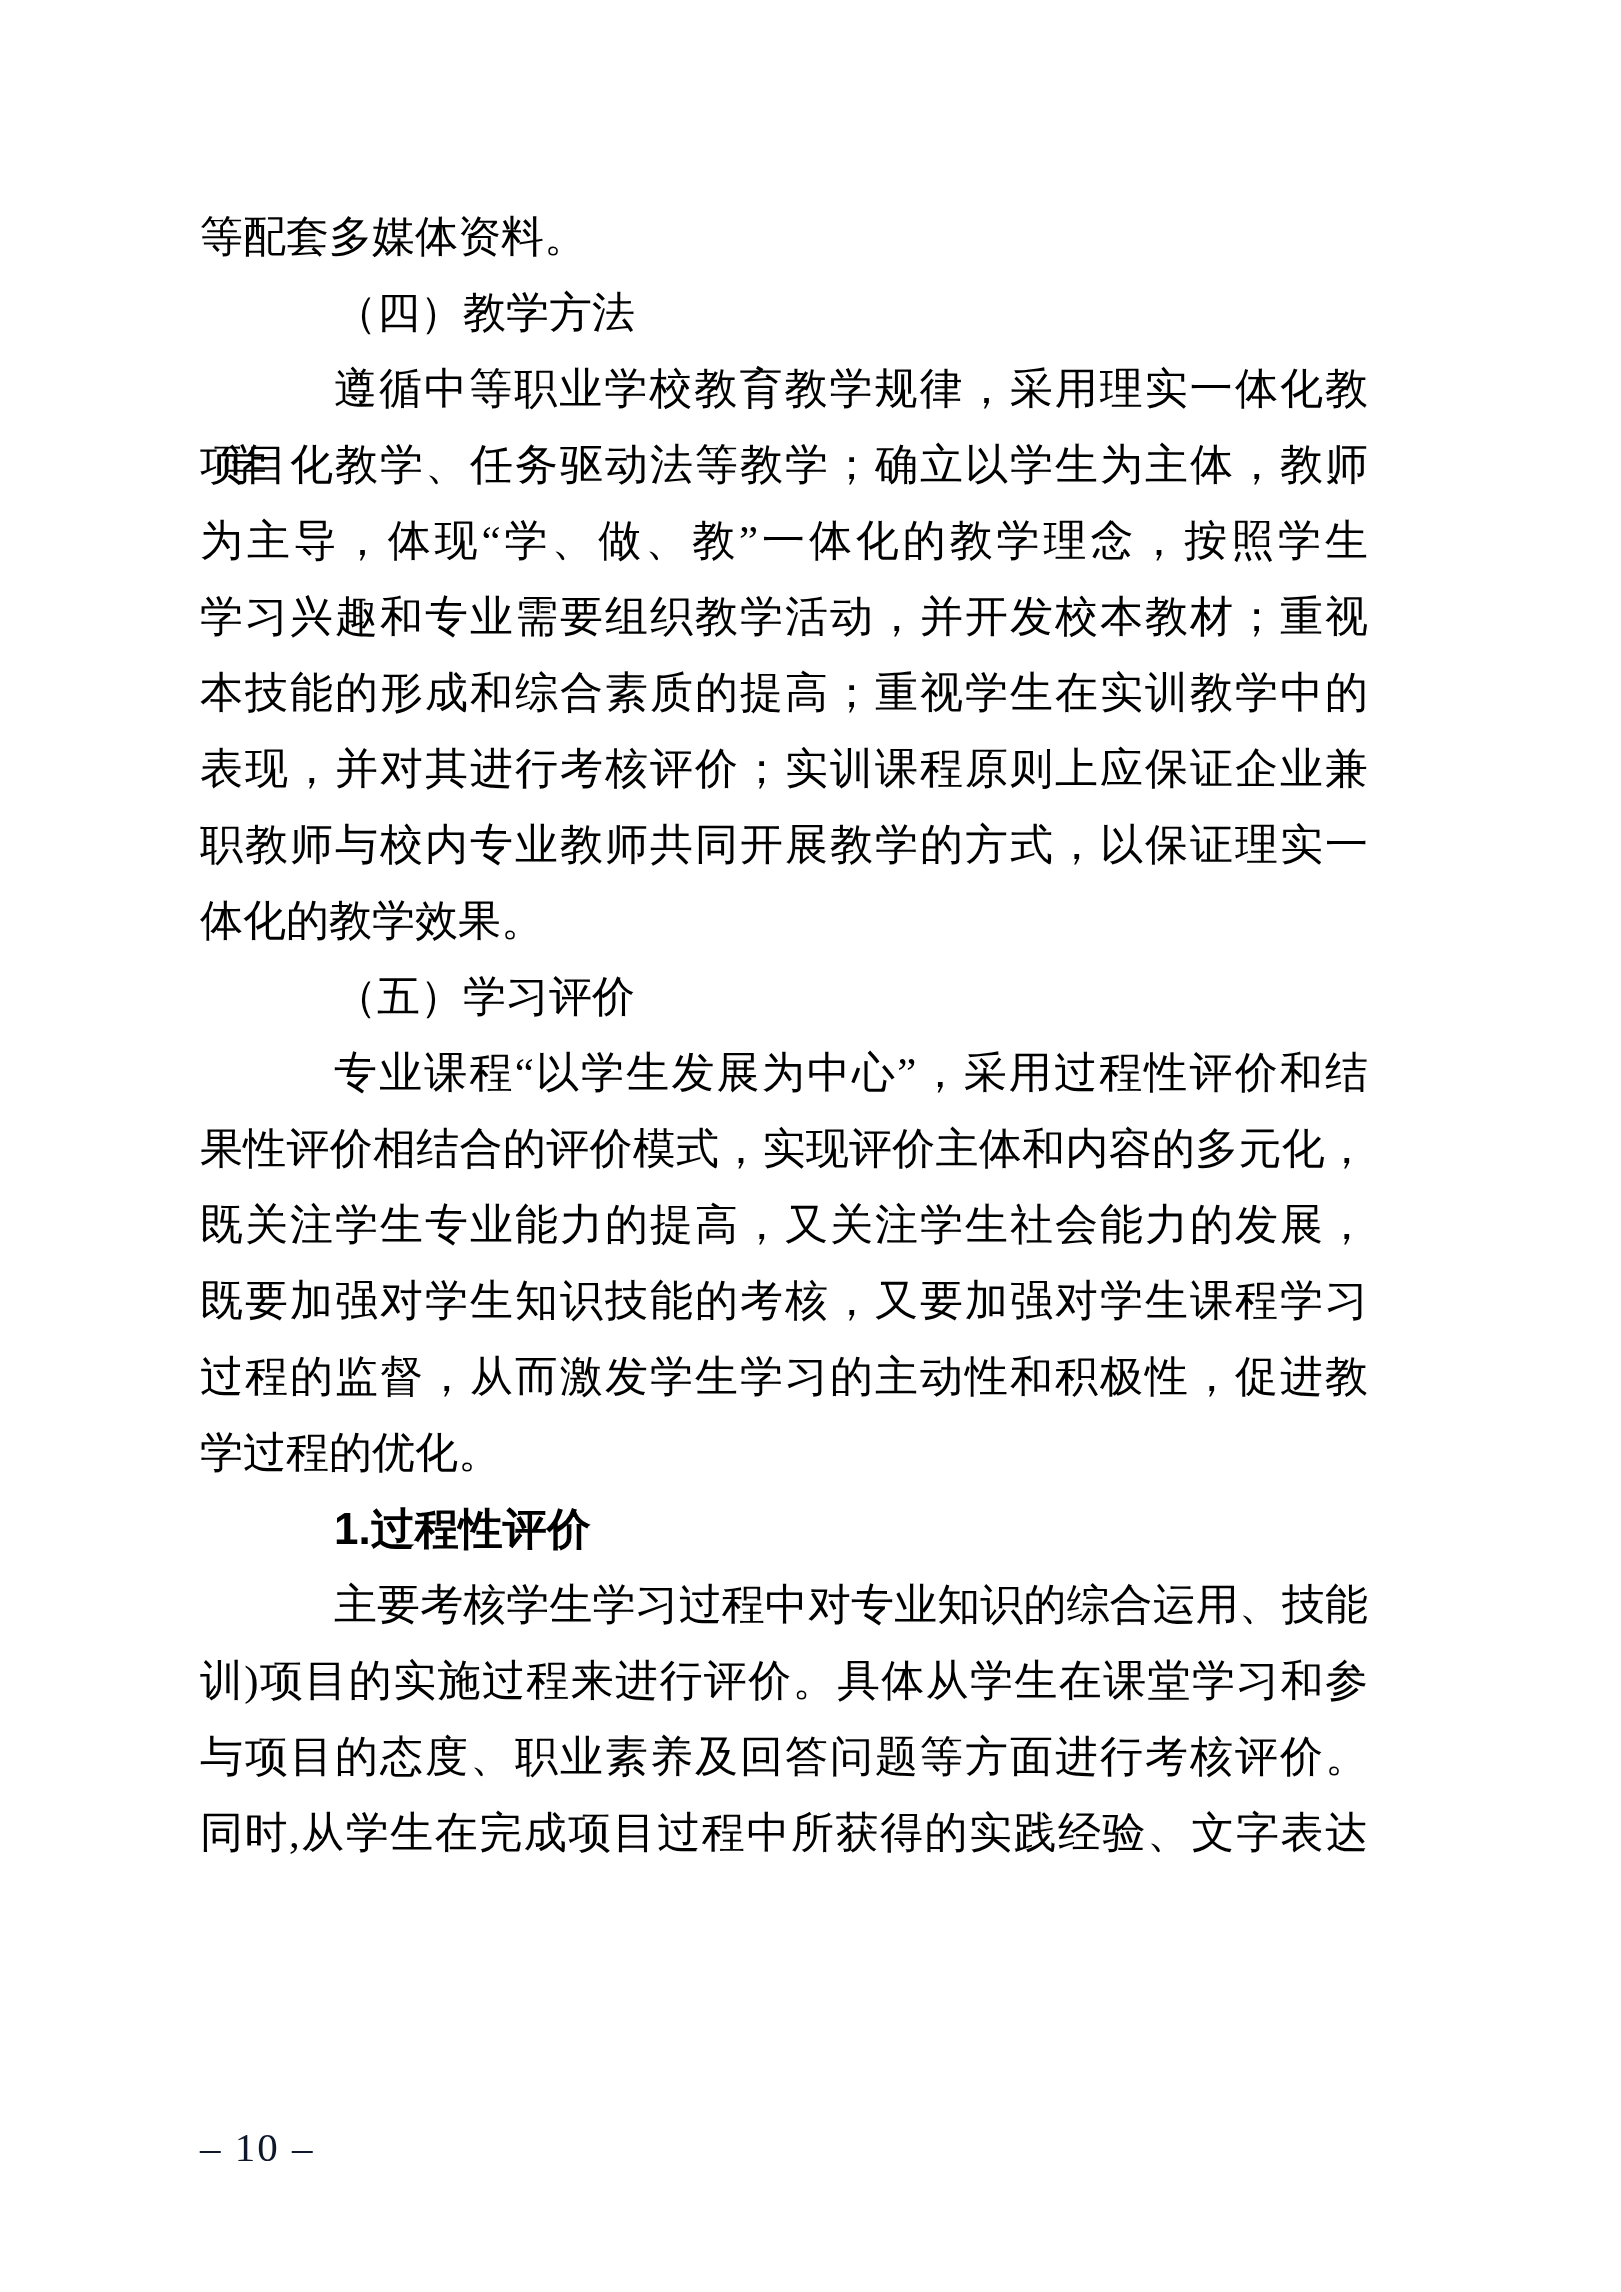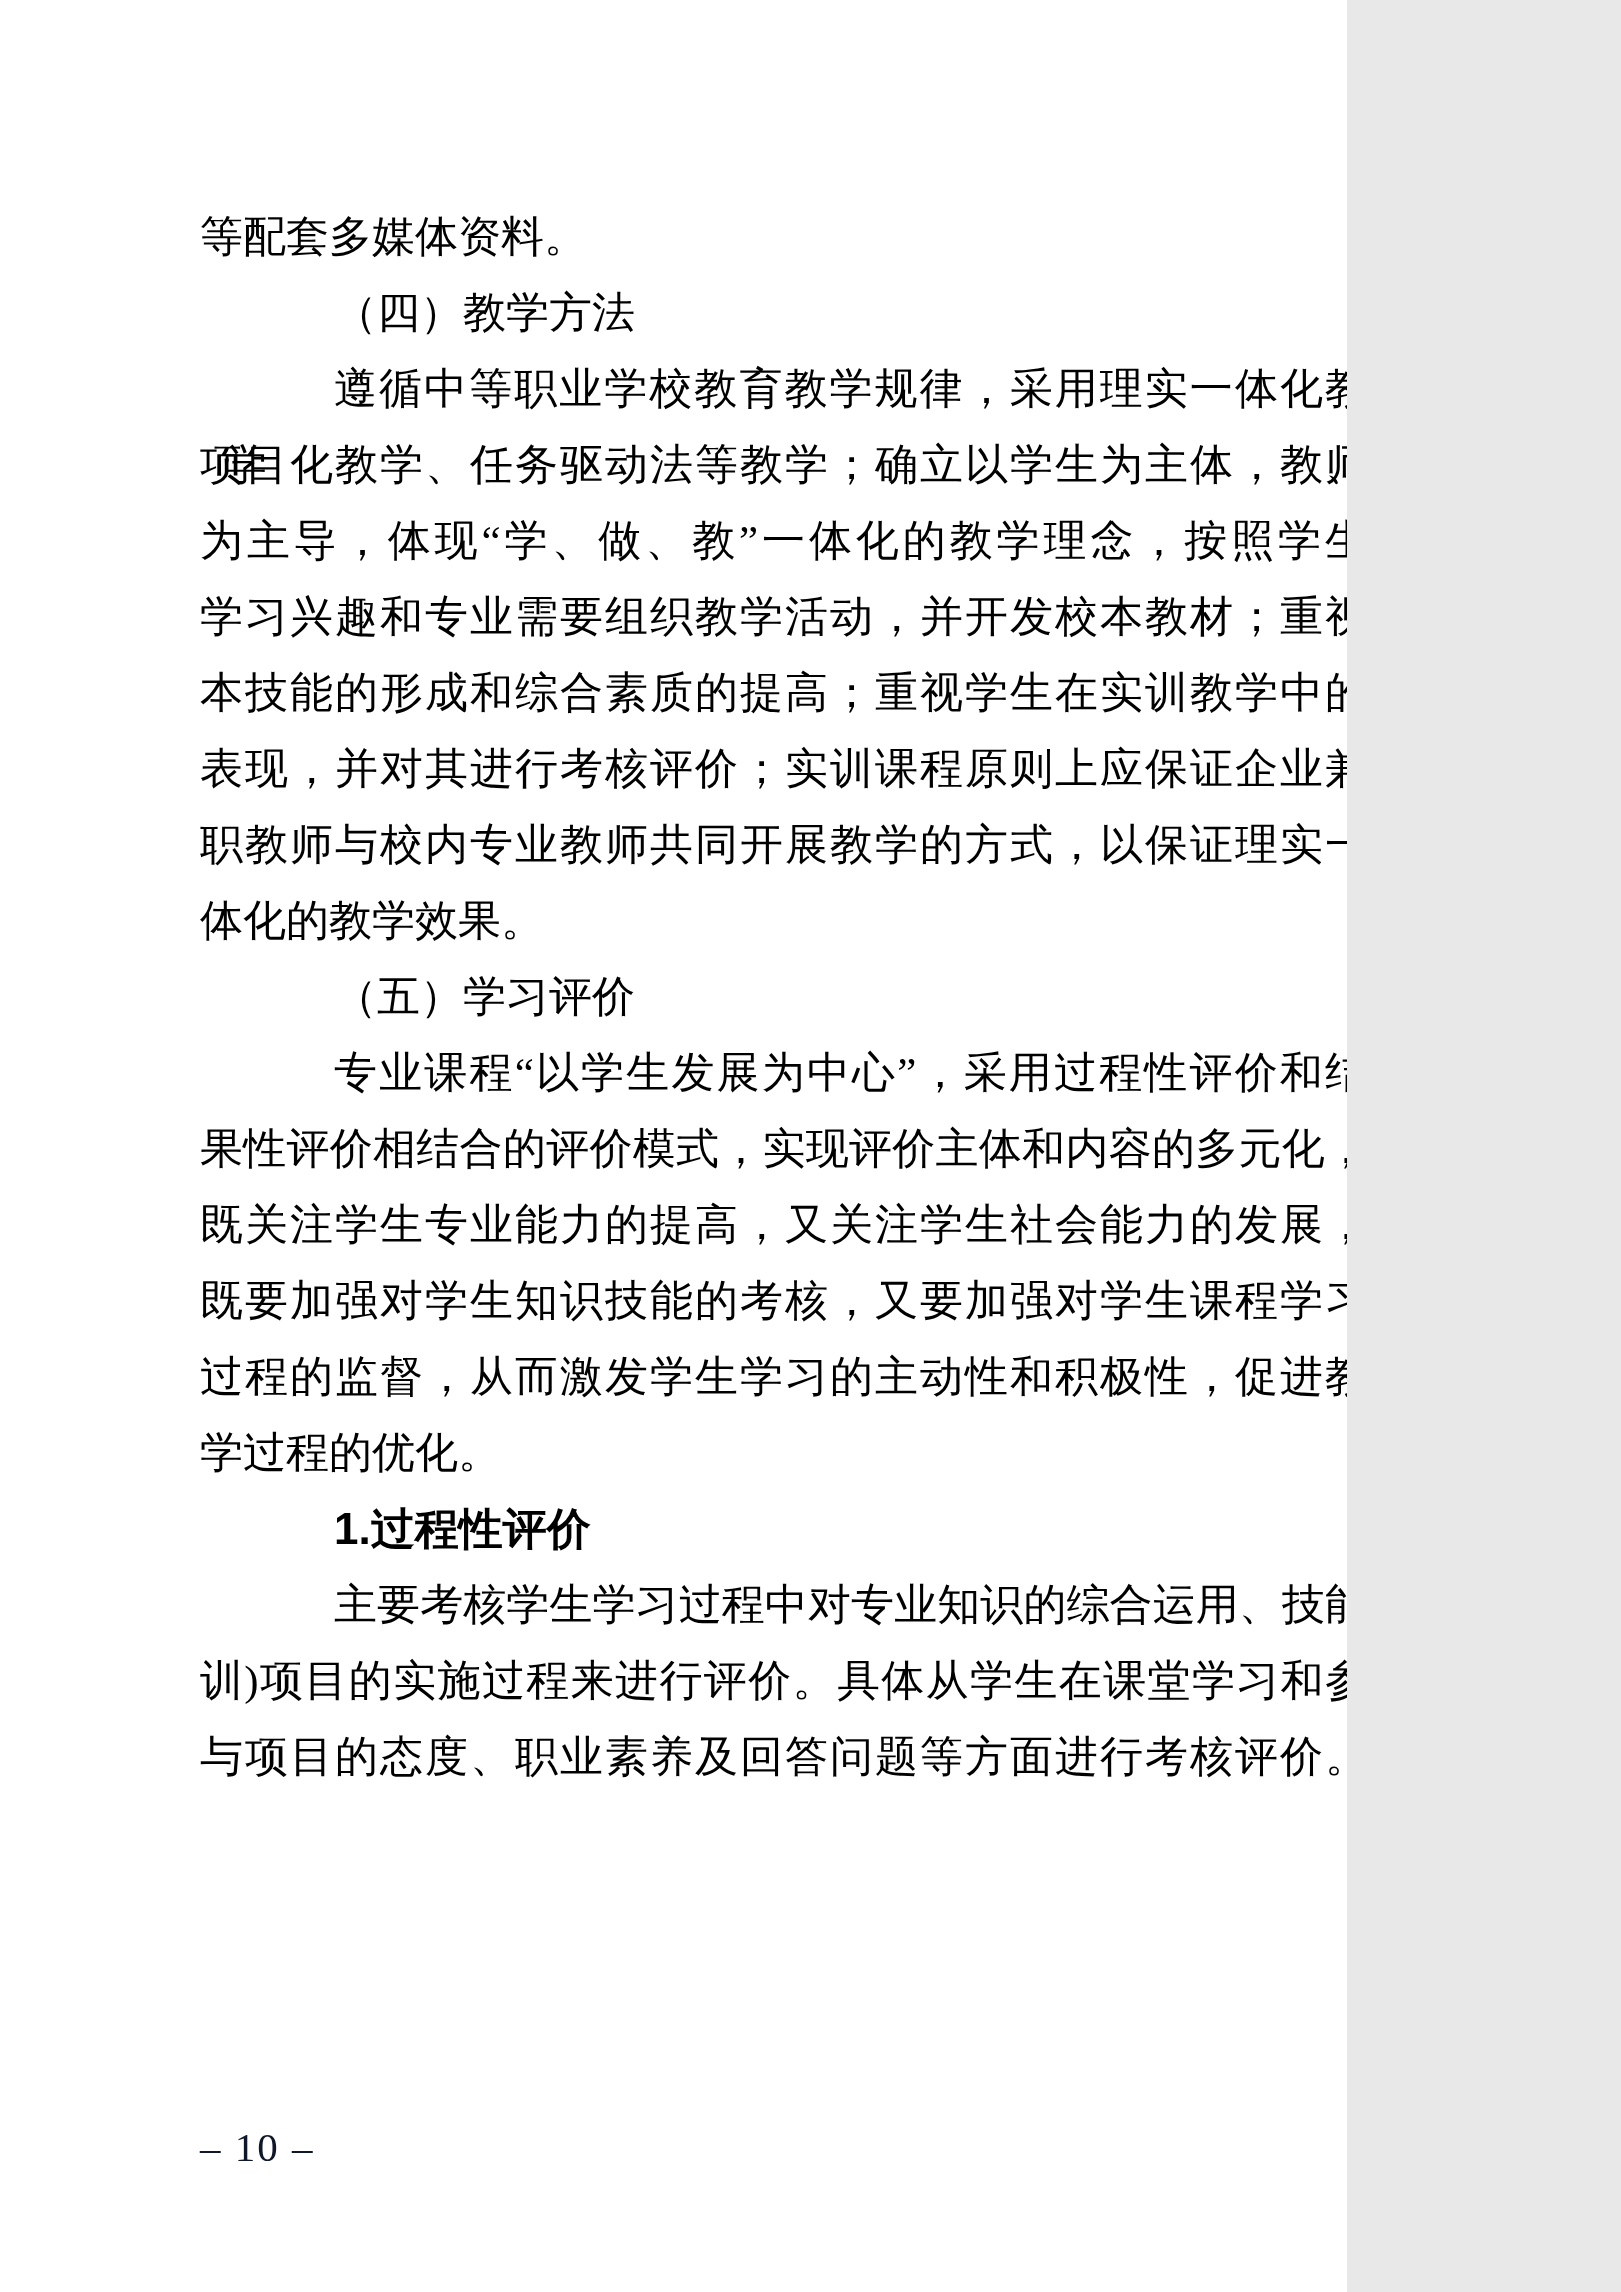--- a/index.html
+++ b/index.html
@@ -2,21 +2,21 @@
 <html><head>
 <meta charset="utf-8">
 <style>
   html, body {
     margin: 0;
     padding: 0;
     background: #e8e8e8;
   }
   .page {
     position: relative;
-    width: 1347px;
+    width: 1621px;
     height: 2293px;
     background: #ffffff;
     color: #000000;
     font-family: "Liberation Serif", "DejaVu Serif", serif;
     overflow: hidden;
   }
   .text-block {
     position: absolute;
     left: 200px;
     top: 199px;
@@ -78,16 +78,17 @@
       <div class="line body indent justify">专业课程“以学生发展为中心”，采用过程性评价和结</div>
       <div class="line body justify">果性评价相结合的评价模式，实现评价主体和内容的多元化，</div>
       <div class="line body justify">既关注学生专业能力的提高，又关注学生社会能力的发展，</div>
       <div class="line body justify">既要加强对学生知识技能的考核，又要加强对学生课程学习</div>
       <div class="line body justify">过程的监督，从而激发学生学习的主动性和积极性，促进教</div>
       <div class="line body">学过程的优化。</div>
       <div class="line subheading-bold indent">1.过程性评价</div>
       <div class="line body indent justify">主要考核学生学习过程中对专业知识的综合运用、技能</div>
       <div class="line body justify">训)项目的实施过程来进行评价。具体从学生在课堂学习和参</div>
       <div class="line body justify">与项目的态度、职业素养及回答问题等方面进行考核评价。</div>
+      <div class="line body justify">同时,从学生在完成项目过程中所获得的实践经验、文字表达</div>
     </main>
   <div class="page-number">– 10 –</div>
 </div>
 
 
 </body></html>

